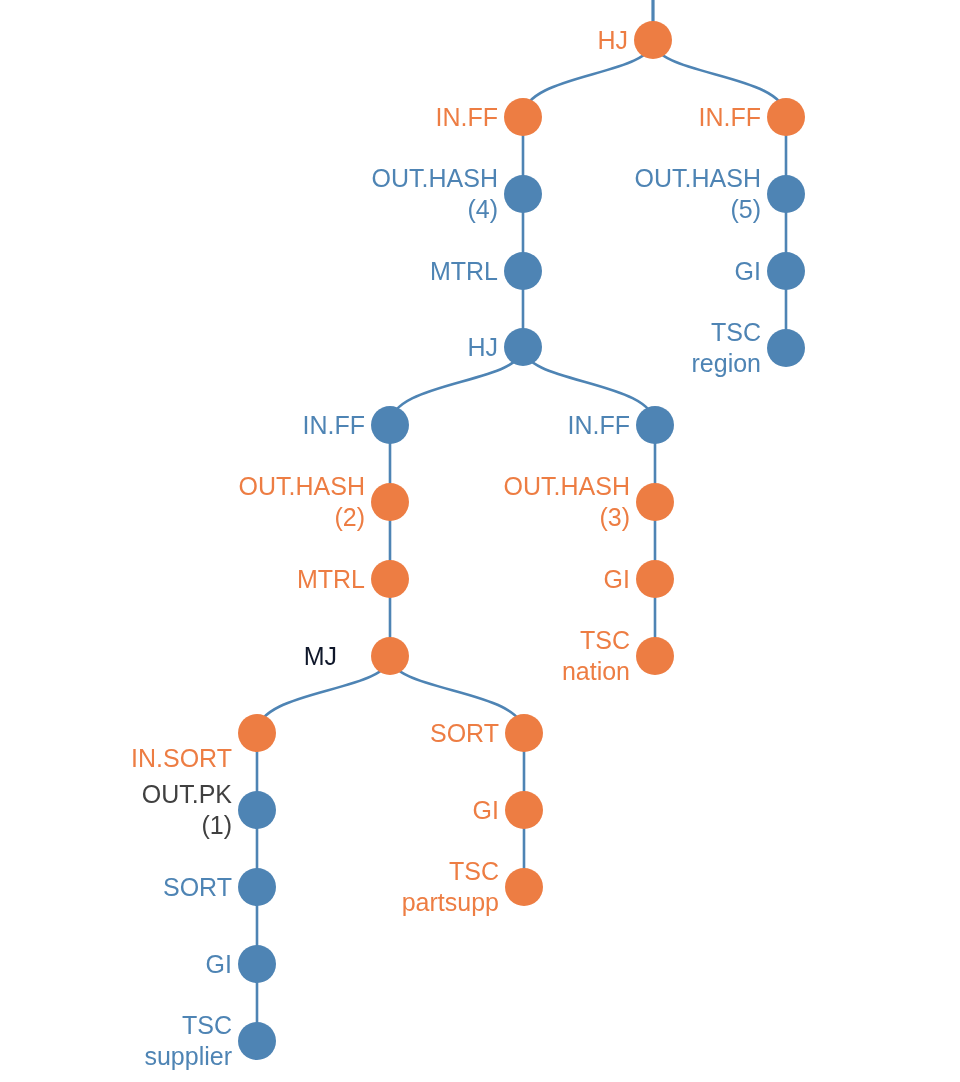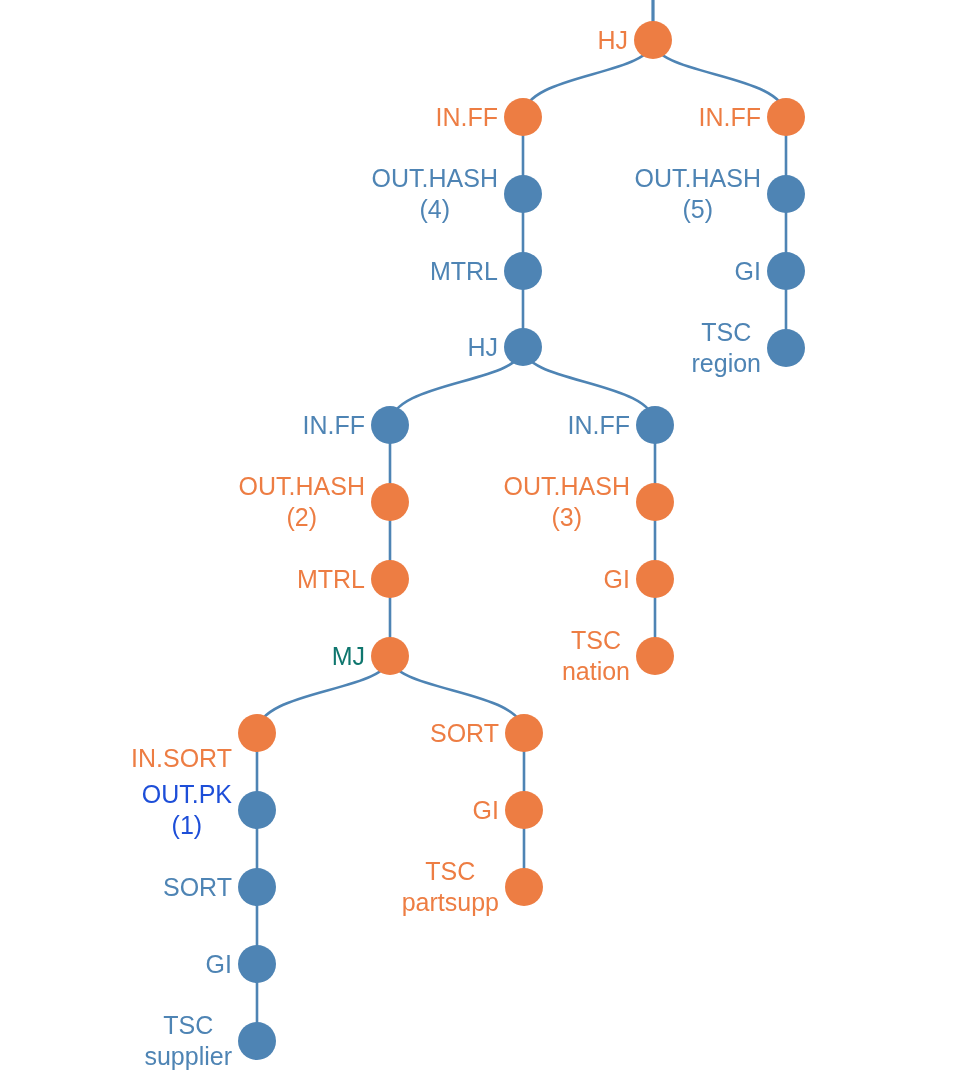--- a/index.html
+++ b/index.html
@@ -25,21 +25,21 @@
     height: 1082px;
   }
   .node {
     position: absolute;
     border-radius: 50%;
     transform: translate(-50%, -50%);
   }
   .node-label {
     position: absolute;
     transform: translateY(-50%);
-    text-align: center;
+    text-align: right;
     font-size: 25px;
     line-height: 31px;
     white-space: pre;
     letter-spacing: 0px;
   }
   .lbl-line { display: block; }
 </style>
 </head>
 <body>
 
@@ -95,29 +95,29 @@
       <div class="node-label" style="color: rgb(78, 132, 180); right: 330px; top: 425px;"><span class="lbl-line">IN.FF</span></div>
       <div class="node" style="left: 655px; top: 425px; width: 38px; height: 38px; background: rgb(78, 132, 180);"></div>
       <div class="node-label" style="color: rgb(237, 125, 67); right: 595px; top: 502px;"><span class="lbl-line">OUT.HASH</span><span class="lbl-line">(2)</span></div>
       <div class="node" style="left: 390px; top: 502px; width: 38px; height: 38px; background: rgb(237, 125, 67);"></div>
       <div class="node-label" style="color: rgb(237, 125, 67); right: 330px; top: 502px;"><span class="lbl-line">OUT.HASH</span><span class="lbl-line">(3)</span></div>
       <div class="node" style="left: 655px; top: 502px; width: 38px; height: 38px; background: rgb(237, 125, 67);"></div>
       <div class="node-label" style="color: rgb(237, 125, 67); right: 595px; top: 579px;"><span class="lbl-line">MTRL</span></div>
       <div class="node" style="left: 390px; top: 579px; width: 38px; height: 38px; background: rgb(237, 125, 67);"></div>
       <div class="node-label" style="color: rgb(237, 125, 67); right: 330px; top: 579px;"><span class="lbl-line">GI</span></div>
       <div class="node" style="left: 655px; top: 579px; width: 38px; height: 38px; background: rgb(237, 125, 67);"></div>
-      <div class="node-label" style="color: #0f766e; right: 595px; top: 656px;"><span class="lbl-line">MJ</span></div>
+      <div class="node-label" style="color: #0f172a; right: 623px; top: 656px;"><span class="lbl-line">MJ</span></div>
       <div class="node" style="left: 390px; top: 656px; width: 38px; height: 38px; background: rgb(237, 125, 67);"></div>
       <div class="node-label" style="color: rgb(237, 125, 67); right: 330px; top: 656px;"><span class="lbl-line">TSC</span><span class="lbl-line">nation</span></div>
       <div class="node" style="left: 655px; top: 656px; width: 38px; height: 38px; background: rgb(237, 125, 67);"></div>
       <div class="node-label" style="color: rgb(237, 125, 67); right: 728px; top: 758px;"><span class="lbl-line">IN.SORT</span></div>
       <div class="node" style="left: 257px; top: 733px; width: 38px; height: 38px; background: rgb(237, 125, 67);"></div>
       <div class="node-label" style="color: rgb(237, 125, 67); right: 461px; top: 733px;"><span class="lbl-line">SORT</span></div>
       <div class="node" style="left: 524px; top: 733px; width: 38px; height: 38px; background: rgb(237, 125, 67);"></div>
-      <div class="node-label" style="color: #1d4ed8; right: 728px; top: 810px;"><span class="lbl-line">OUT.PK</span><span class="lbl-line">(1)</span></div>
+      <div class="node-label" style="color: #404040; right: 728px; top: 810px;"><span class="lbl-line">OUT.PK</span><span class="lbl-line">(1)</span></div>
       <div class="node" style="left: 257px; top: 810px; width: 38px; height: 38px; background: rgb(78, 132, 180);"></div>
       <div class="node-label" style="color: rgb(237, 125, 67); right: 461px; top: 810px;"><span class="lbl-line">GI</span></div>
       <div class="node" style="left: 524px; top: 810px; width: 38px; height: 38px; background: rgb(237, 125, 67);"></div>
       <div class="node-label" style="color: rgb(78, 132, 180); right: 728px; top: 887px;"><span class="lbl-line">SORT</span></div>
       <div class="node" style="left: 257px; top: 887px; width: 38px; height: 38px; background: rgb(78, 132, 180);"></div>
       <div class="node-label" style="color: rgb(237, 125, 67); right: 461px; top: 887px;"><span class="lbl-line">TSC</span><span class="lbl-line">partsupp</span></div>
       <div class="node" style="left: 524px; top: 887px; width: 38px; height: 38px; background: rgb(237, 125, 67);"></div>
       <div class="node-label" style="color: rgb(78, 132, 180); right: 728px; top: 964px;"><span class="lbl-line">GI</span></div>
       <div class="node" style="left: 257px; top: 964px; width: 38px; height: 38px; background: rgb(78, 132, 180);"></div>
       <div class="node-label" style="color: rgb(78, 132, 180); right: 728px; top: 1041px;"><span class="lbl-line">TSC</span><span class="lbl-line">supplier</span></div>

